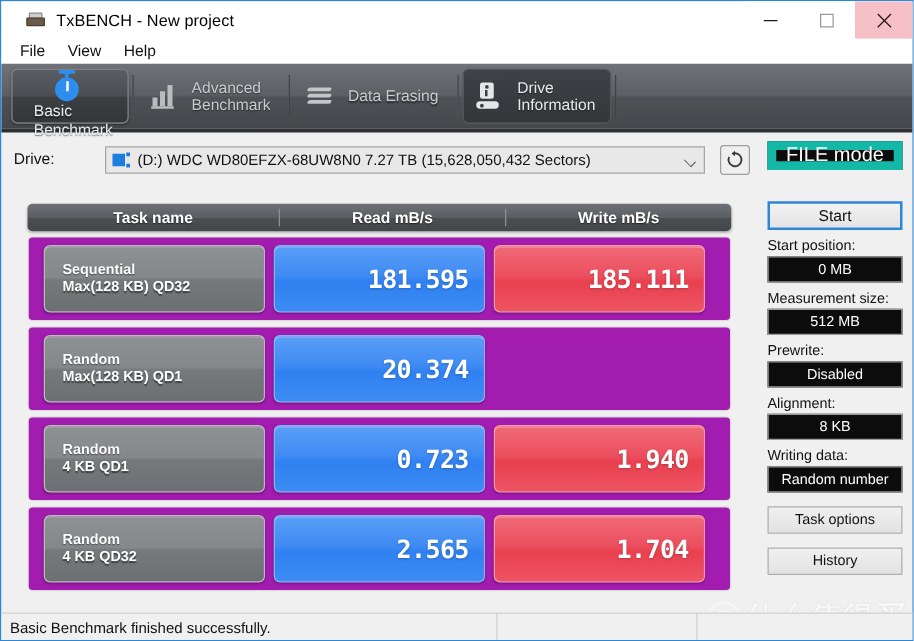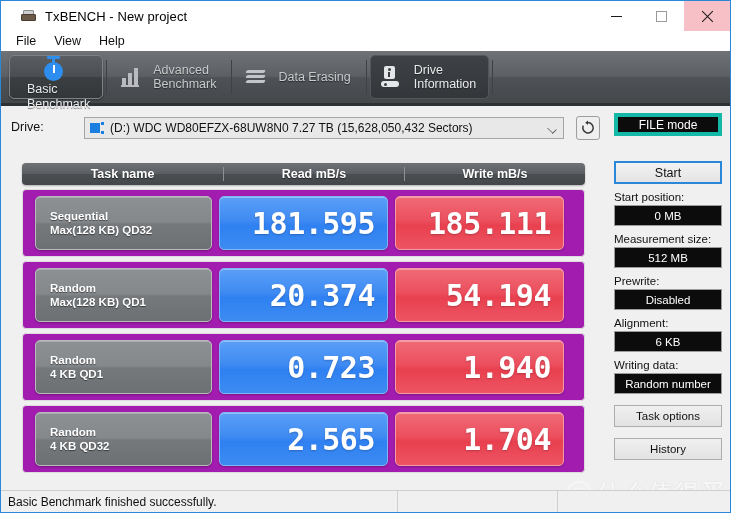--- a/index.html
+++ b/index.html
@@ -278,31 +278,31 @@
   .valbox.read {
     background: linear-gradient(180deg, #5a9ff7 0%, #3f8bf3 45%, #2f80f1 55%, #3d8cf3 100%);
     border: 1px solid #7fb6f9;
   }
   .valbox.write {
     background: linear-gradient(180deg, #f06a77 0%, #ec4f5e 45%, #e8404f 55%, #ee5463 100%);
     border: 1px solid #f59aa4;
   }
   .valbox .v {
     font-family: "DejaVu Sans Mono", monospace;
-    font-size: 30px; font-weight: bold; color: #ffffff;
+    font-size: 20px; font-weight: bold; color: #ffffff;
     letter-spacing: -0.5px;
     text-shadow: 0 1px 2px rgba(0,0,0,.22);
   }
 
   
   .side { position: absolute; left: 613px; top: 112px; width: 112px; }
   .filemode {
     width: 108px; height: 23px;
-    background: #0c0c0c; border: 4px solid #14b8a6;
-    color: #fff; font-size: 12px;
+    background: #0c0c0c; border: 7px solid #14b8a6;
+    color: #fff; font-size: 16px;
     display: flex; align-items: center; justify-content: center;
   }
   .startbtn {
     width: 108px; height: 23px; margin-top: 25px;
     background: linear-gradient(180deg,#f2f2f2,#e4e4e4);
     border: 2px solid #2b87d8;
     color: #111; font-size: 12.5px;
     display: flex; align-items: center; justify-content: center;
   }
   .slabel { font-size: 11.5px; color: #111; margin-top: 7px; margin-bottom: 2px; }
@@ -465,23 +465,20 @@
       </div>
 
       <div class="row">
         <div class="taskbtn">
           <div class="l1">Random</div>
           <div class="l2">Max(128 KB) QD1</div>
         </div>
         <div class="valbox read">
           <div class="v">20.374</div>
         </div>
-        <div class="valbox write">
-          <div class="v">54.194</div>
-        </div>
       </div>
 
       <div class="row">
         <div class="taskbtn">
           <div class="l1">Random</div>
           <div class="l2">4 KB QD1</div>
         </div>
         <div class="valbox read">
           <div class="v">0.723</div>
         </div>
@@ -513,21 +510,21 @@
     <div class="slabel">Start position:</div>
     <div class="sval">0 MB</div>
 
     <div class="slabel">Measurement size:</div>
     <div class="sval">512 MB</div>
 
     <div class="slabel">Prewrite:</div>
     <div class="sval">Disabled</div>
 
     <div class="slabel">Alignment:</div>
-    <div class="sval">6 KB</div>
+    <div class="sval">8 KB</div>
 
     <div class="slabel">Writing data:</div>
     <div class="sval">Random number</div>
 
     <div class="sbtn">Task options</div>
     <div class="sbtn">History</div>
   </div>
 
   <div class="watermark">
     <div class="wm-logo">值</div>

